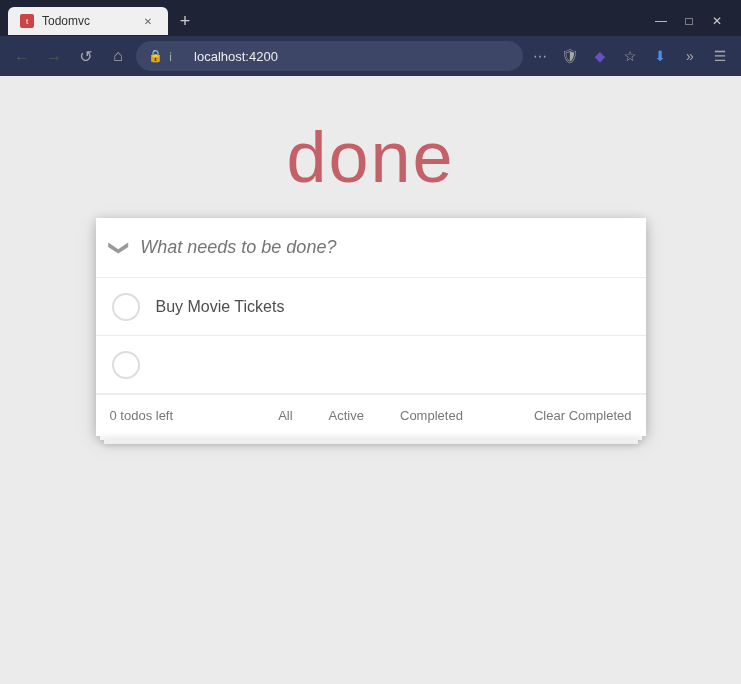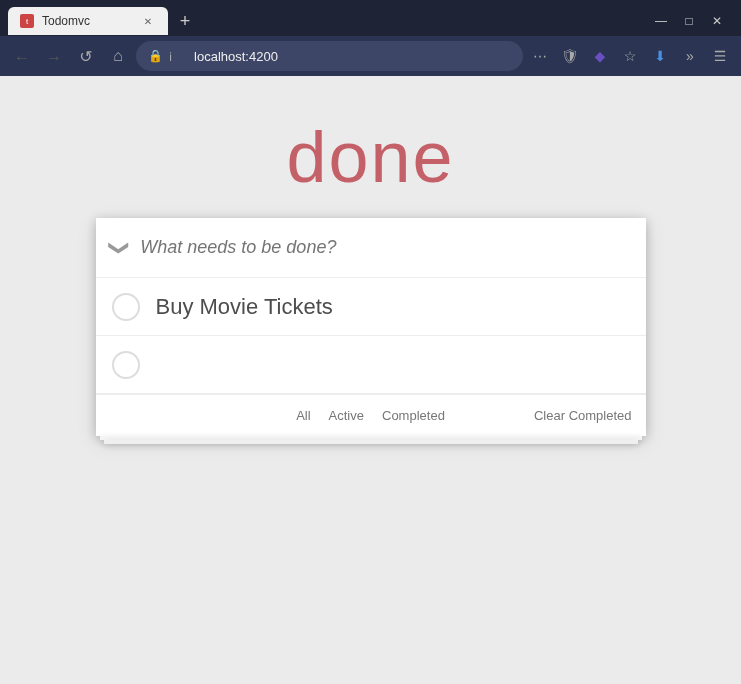--- a/index.html
+++ b/index.html
@@ -264,21 +264,21 @@
       width: 28px;
       height: 28px;
       border: 2px solid #ddd;
       border-radius: 50%;
       margin-right: 16px;
       cursor: pointer;
       flex-shrink: 0;
     }
 
     .todo-text {
-      font-size: 22px;
+      font-size: 16px;
       color: #4d4d4d;
       font-family: 'Helvetica Neue', Arial, sans-serif;
       font-weight: 300;
     }
 
     .todo-footer {
       display: flex;
       align-items: center;
       height: 42px;
       padding: 0 14px;
@@ -288,21 +288,21 @@
     }
 
     .todo-count {
       flex: 1;
       font-size: 13px;
       color: #777;
     }
 
     .filters {
       display: flex;
-      gap: 4px;
+      gap: 22px;
       position: absolute;
       left: 50%;
       transform: translateX(-50%);
     }
 
     .filter-btn {
       padding: 2px 6px;
       border: 1px solid transparent;
       border-radius: 3px;
       cursor: pointer;
@@ -383,20 +383,21 @@
       <div class="todo-checkbox"></div>
       <span class="todo-text">Buy Movie Tickets</span>
     </div>
 
     <div class="todo-item">
       <div class="todo-checkbox"></div>
     </div>
 
     <div class="todo-footer">
       <div class="footer-inner">
+        <span class="todo-count">0 todos left</span>
         <div class="filters">
           <a class="filter-btn">All</a>
           <a class="filter-btn">Active</a>
           <a class="filter-btn">Completed</a>
         </div>
         <button class="clear-completed">Clear Completed</button>
       </div>
     </div>
   </div>
 </div>

